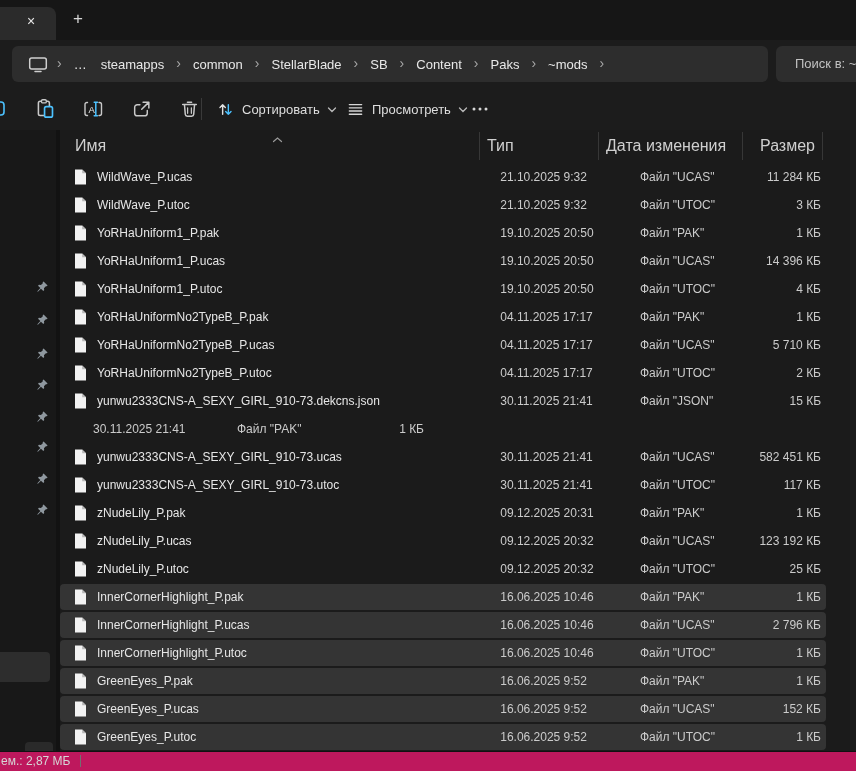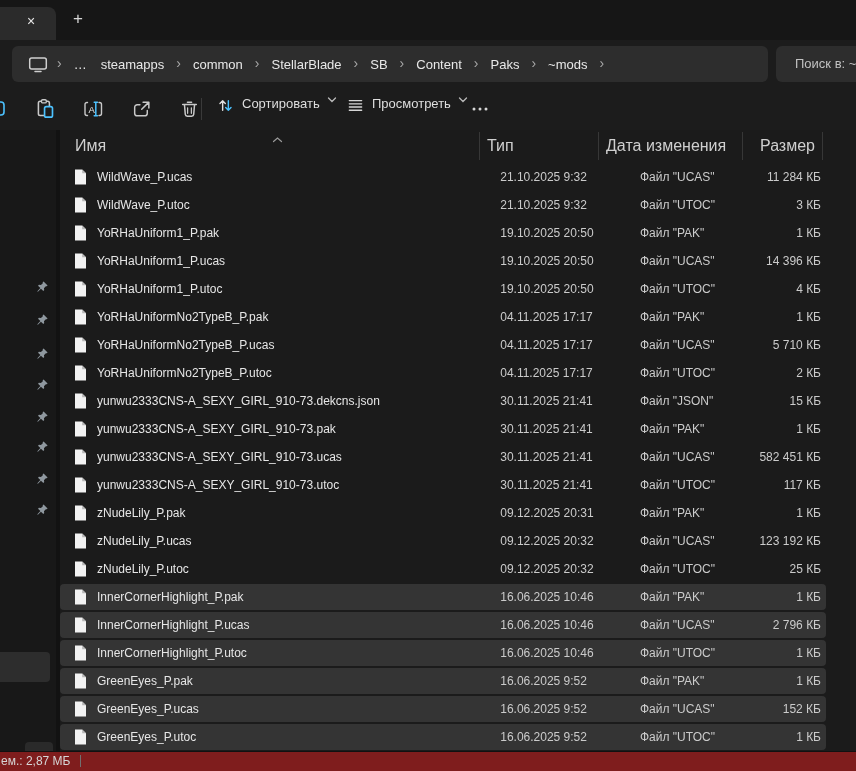--- a/index.html
+++ b/index.html
@@ -23,21 +23,21 @@
   .crumb{padding:0 7px;font-size:13px;color:#e8e8e8;white-space:nowrap;}
   .crumb-chevron{padding:0 5px;font-size:14px;color:#a8a8a8;transform:translateY(-1px);}
   .search-box{position:absolute;left:776px;top:6px;width:95px;height:36px;background:#2d2d2d;
        border-radius:6px;font-size:13px;color:#c2c2c2;line-height:36px;padding-left:19px;box-sizing:border-box;
        white-space:nowrap;overflow:hidden;}
 
   
   .toolbar{position:absolute;left:0;top:88px;right:0;height:42px;background:#1c1c1c;}
   .tb-icon{position:absolute;top:9px;width:24px;height:24px;display:flex;align-items:center;justify-content:center;}
   .tb-sep{position:absolute;left:201px;top:10px;width:1px;height:22px;background:#3a3a3a;}
-  .tb-group{position:absolute;top:8px;height:26px;display:flex;gap:7px;
+  .tb-group{position:absolute;top:8px;height:26px;display:flex;align-items:center;gap:7px;
        font-size:13px;color:#dedede;white-space:nowrap;}
 
   
   .sidebar{position:absolute;left:0;top:130px;width:56px;bottom:19px;background:#181818;}
   .splitter{position:absolute;left:56px;top:130px;width:4px;bottom:19px;background:#121212;}
   .pin{position:absolute;left:35px;width:14px;height:14px;}
   .sidebar-selected{position:absolute;left:0;top:522px;width:50px;height:30px;background:#2d2d2d;
        border-radius:0 4px 4px 0;}
   .sidebar-partial{position:absolute;left:25px;top:612px;width:28px;height:10px;background:#2a2a2a;
        border-radius:4px 4px 0 0;}
@@ -58,21 +58,21 @@
   .row{width:766px;height:26px;flex:none;display:flex;align-items:center;border-radius:4px;font-size:12px;}
   .row.sel{background:#343434;}
   .cell{box-sizing:border-box;white-space:nowrap;overflow:hidden;}
   .cell.name{width:420px;display:flex;align-items:center;padding-left:14px;color:#e6e6e6;}
   .cell.date{width:144px;padding-left:7px;color:#cbcbcb;margin-left:26px;}
   .cell.type{width:119px;padding-left:7px;color:#cbcbcb;}
   .cell.size{width:80px;text-align:right;padding-right:5px;color:#cbcbcb;}
   .ficon{display:inline-flex;margin-right:10px;flex:none;}
 
   
-  .statusbar{position:absolute;left:0;right:0;bottom:0;height:19px;background:#7f1d1d;border-top:1px solid #111;}
+  .statusbar{position:absolute;left:0;right:0;bottom:0;height:19px;background:#be185d;border-top:1px solid #111;}
   .status-text{position:absolute;left:1px;top:2px;font-size:12px;color:#d6d6d6;white-space:nowrap;}
   .status-sep{position:absolute;left:80px;top:3px;width:1px;height:12px;background:#707070;}
 </style>
 </head>
 <body>
 
 <div class="window">
 
   <div class="tabbar">
     <div class="tab">
@@ -348,29 +348,20 @@
                 <path d="M8.2.5 12 4.3H8.2z" fill="#b5b5b5"></path>
               </svg>
             </span>
             <span>yunwu2333CNS-A_SEXY_GIRL_910-73.dekcns.json</span>
           </div>
           <div class="cell date">30.11.2025 21:41</div>
           <div class="cell type">Файл "JSON"</div>
           <div class="cell size">15 КБ</div>
         </div>
         <div class="row">
-          <div class="cell name">
-            <span class="ficon">
-              <svg width="13" height="16" viewBox="0 0 13 16">
-                <path d="M1 .5h7.2L12 4.3V15.5H1z" fill="#f2f2f2"></path>
-                <path d="M8.2.5 12 4.3H8.2z" fill="#b5b5b5"></path>
-              </svg>
-            </span>
-            <span>yunwu2333CNS-A_SEXY_GIRL_910-73.pak</span>
-          </div>
           <div class="cell date">30.11.2025 21:41</div>
           <div class="cell type">Файл "PAK"</div>
           <div class="cell size">1 КБ</div>
         </div>
         <div class="row">
           <div class="cell name">
             <span class="ficon">
               <svg width="13" height="16" viewBox="0 0 13 16">
                 <path d="M1 .5h7.2L12 4.3V15.5H1z" fill="#f2f2f2"></path>
                 <path d="M8.2.5 12 4.3H8.2z" fill="#b5b5b5"></path>

